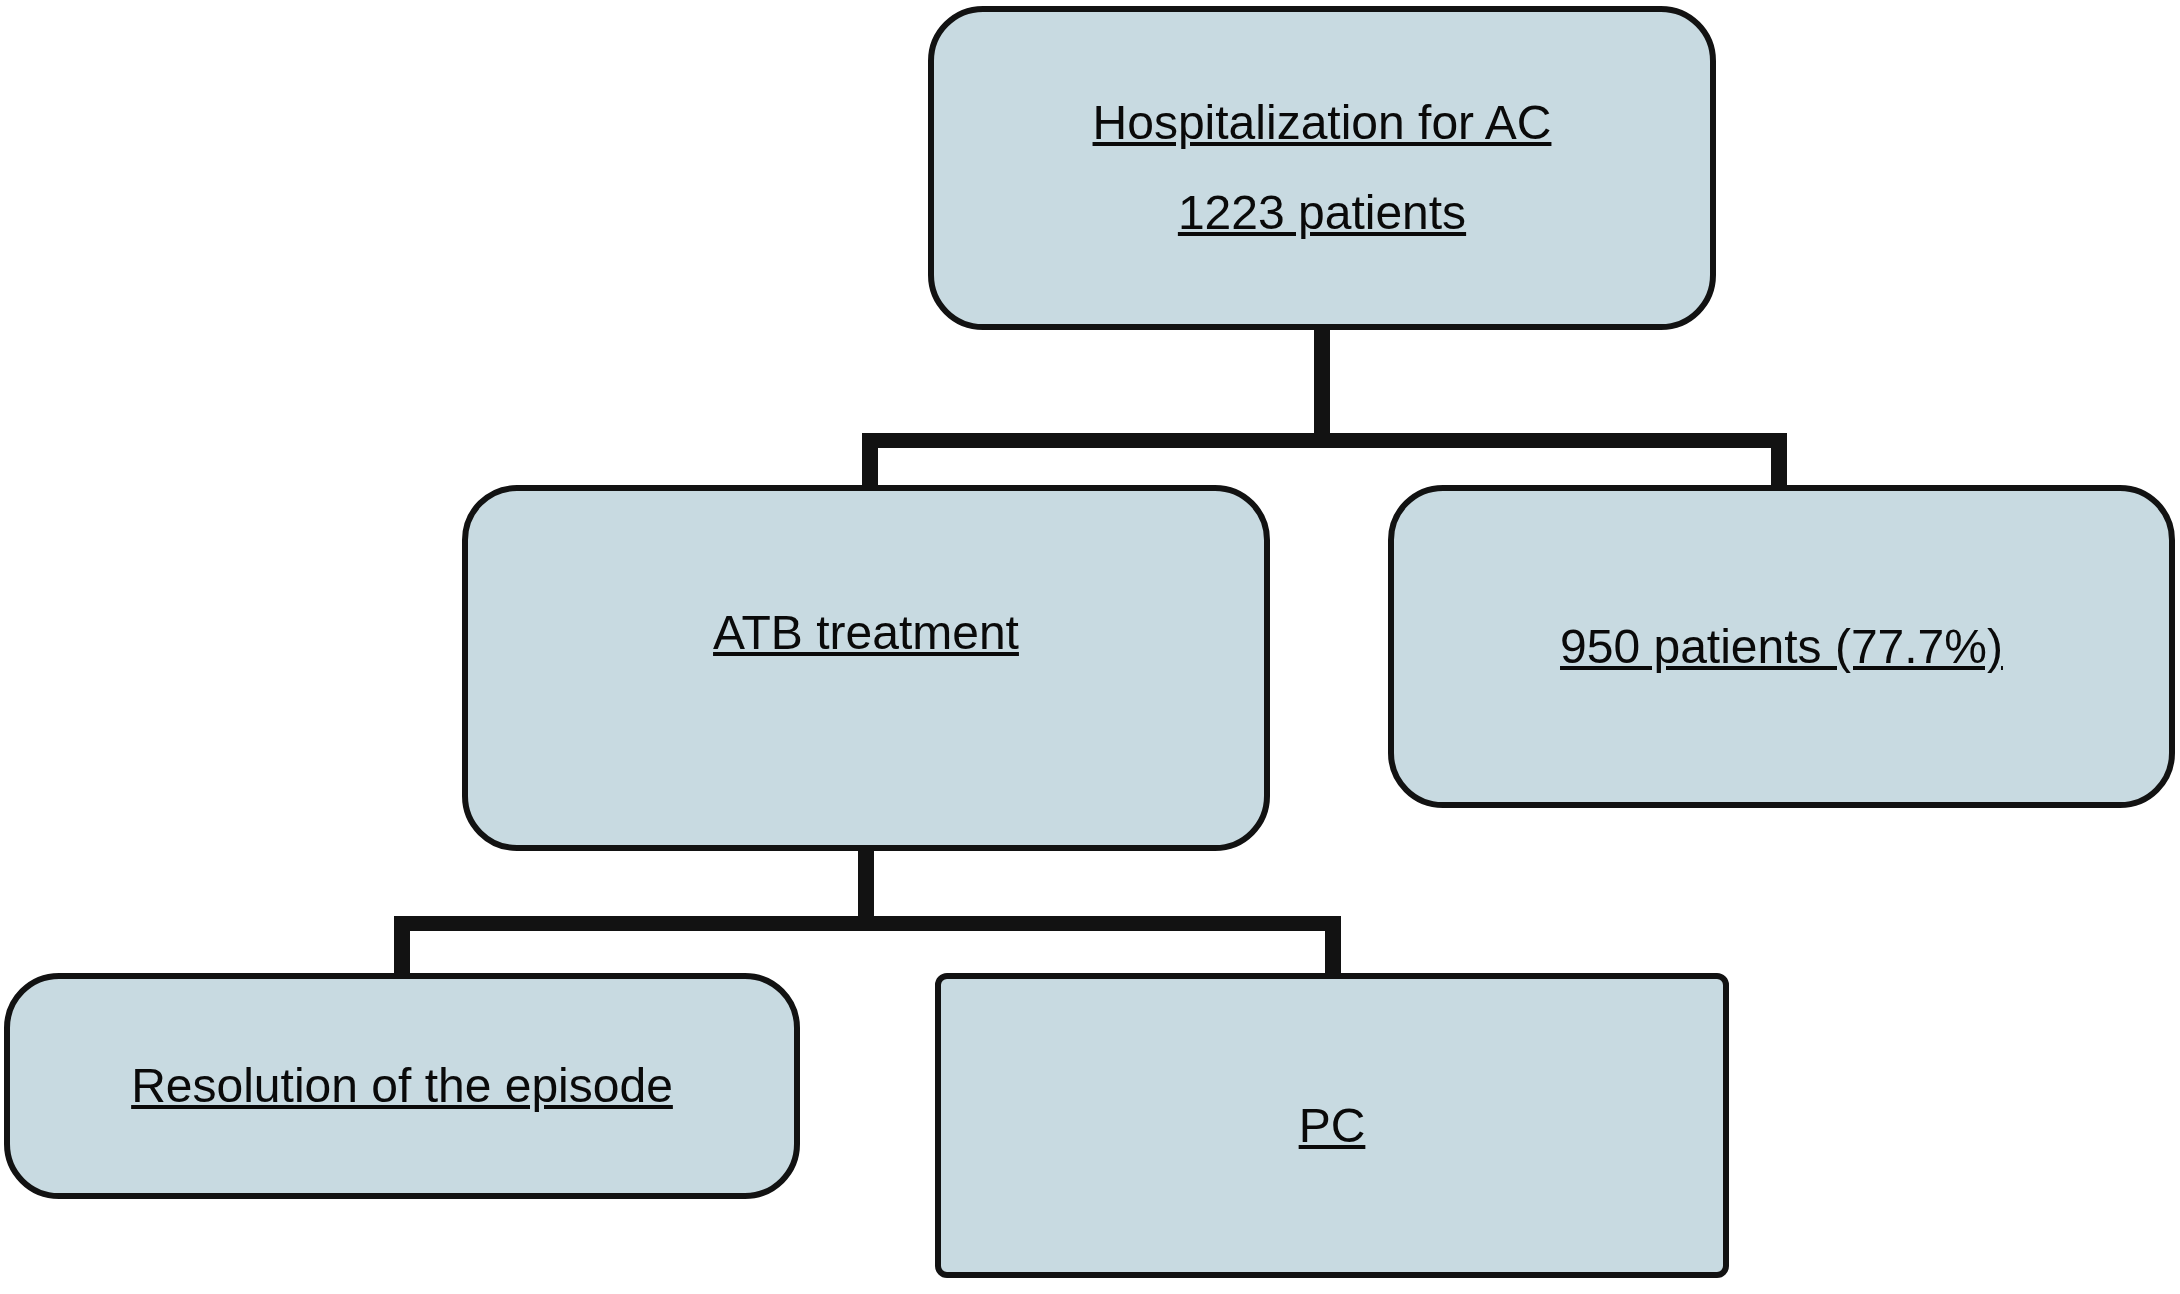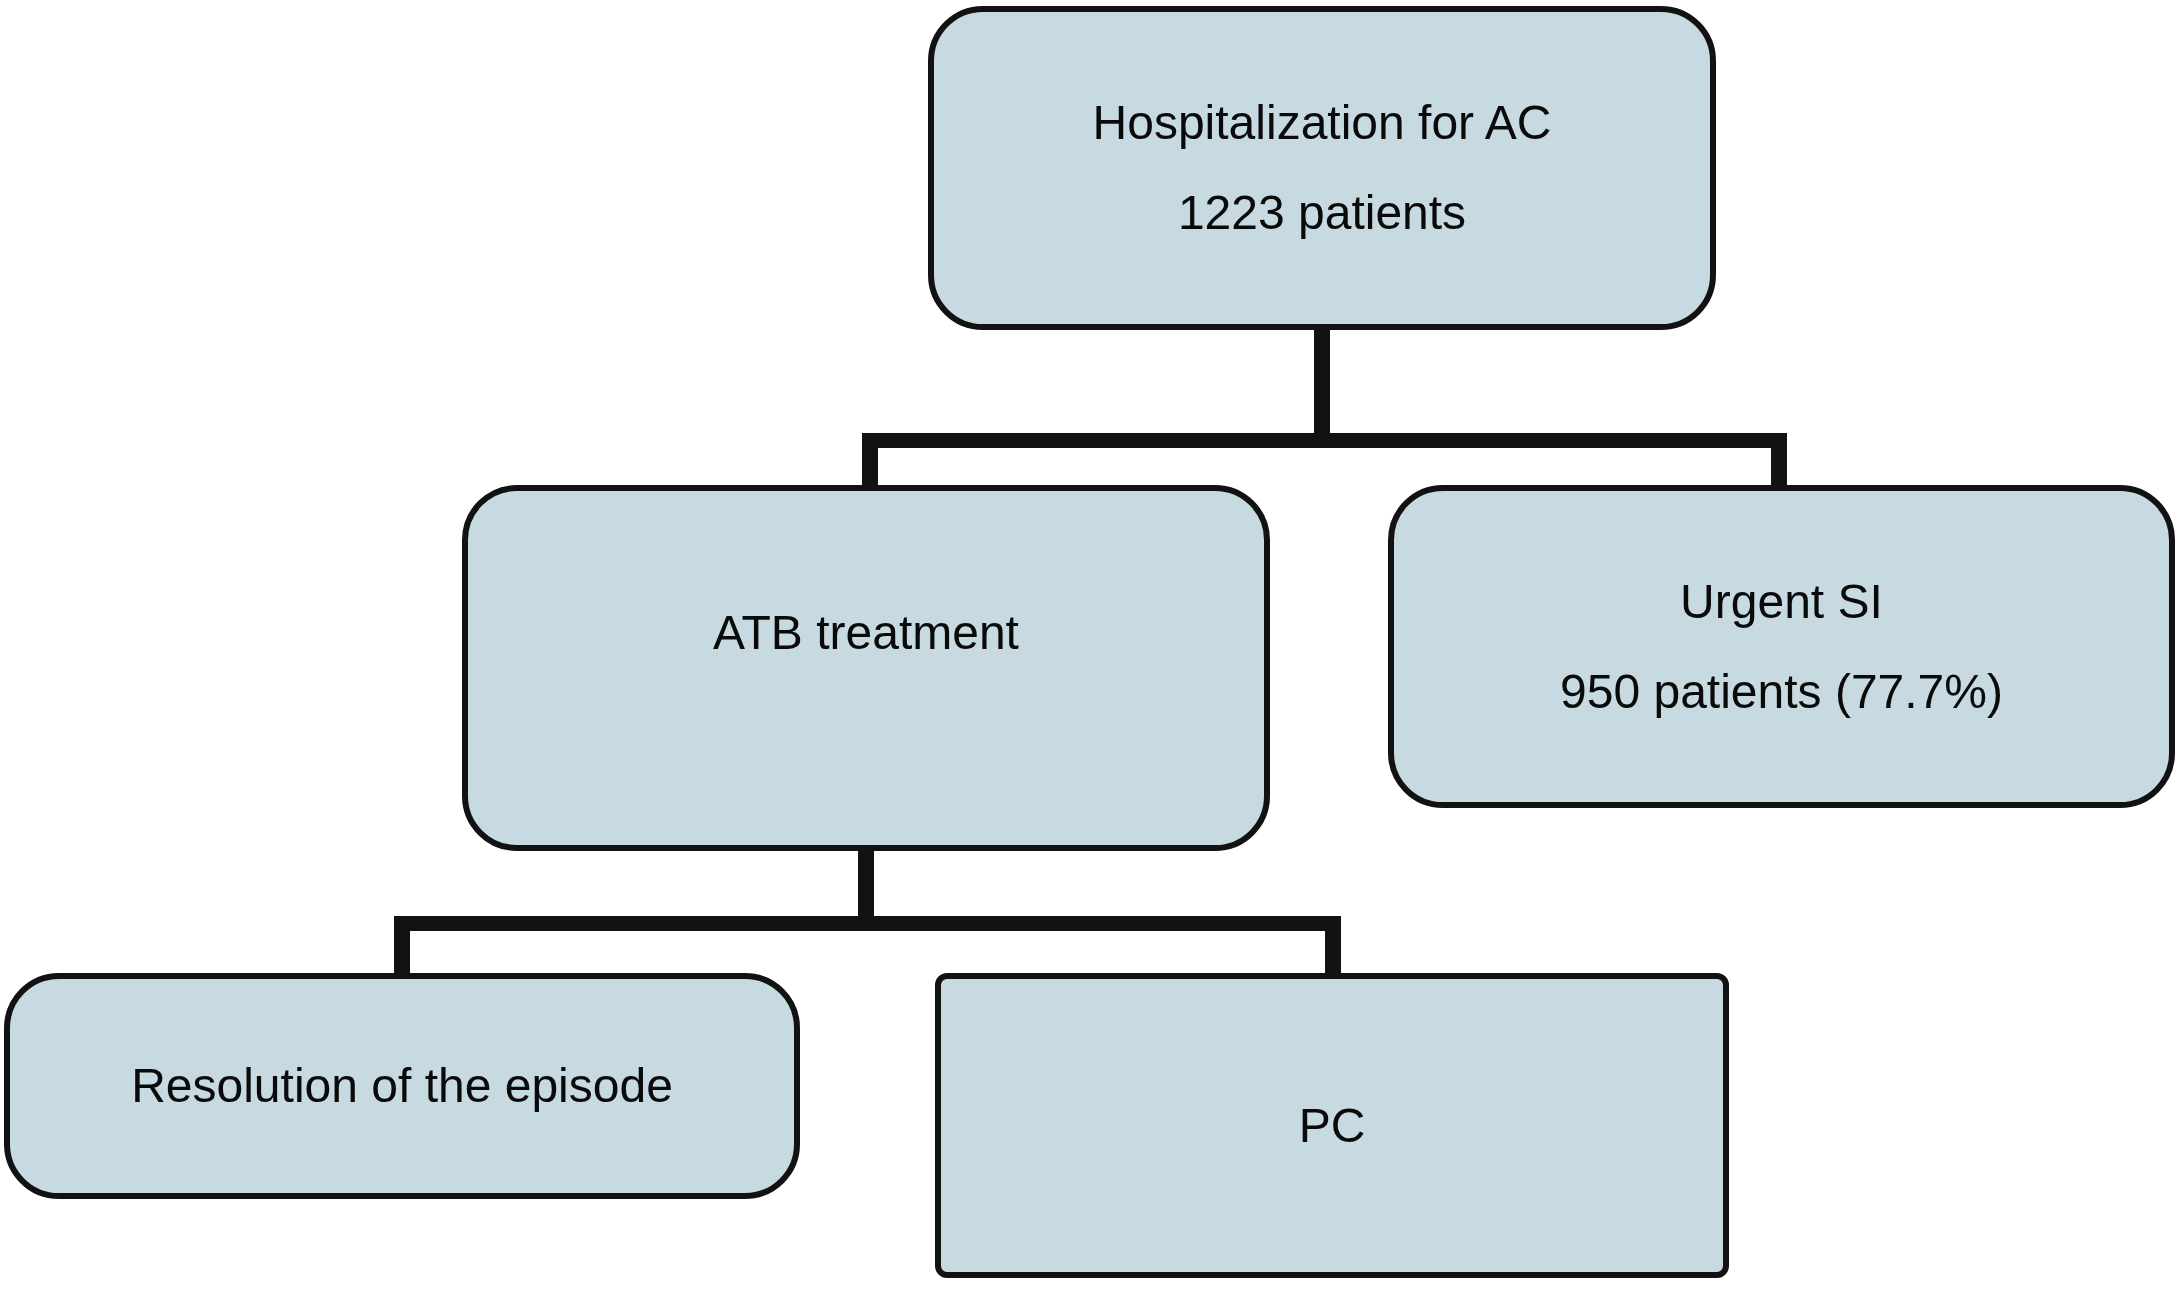--- a/index.html
+++ b/index.html
@@ -27,21 +27,21 @@
     border-radius: 55px;
     display: flex;
     flex-direction: column;
     align-items: center;
     justify-content: center;
     gap: 34px;
     text-align: center;
     font-size: 48px;
     line-height: 56px;
   }
-  .node-line { white-space: nowrap; }
+  .node-line { white-space: nowrap; text-decoration: underline; }
 
   
   .node-hospitalization { left: 928px;  top: 6px;   width: 788px; height: 324px; }
   .node-atb             { left: 462px;  top: 485px; width: 808px; height: 366px; padding-bottom: 70px; }
   .node-urgent          { left: 1388px; top: 485px; width: 787px; height: 323px; }
   .node-resolution      { left: 4px;    top: 973px; width: 796px; height: 226px; }
   .node-pc              { left: 935px;  top: 973px; width: 794px; height: 305px; border-radius: 12px; }
 
   
   .seg { position: absolute; background: var(--connector); }
@@ -72,21 +72,20 @@
   <div class="node node-hospitalization">
     <div class="node-line">Hospitalization for AC</div>
     <div class="node-line">1223 patients</div>
   </div>
 
   <div class="node node-atb">
     <div class="node-line">ATB treatment</div>
   </div>
 
   <div class="node node-urgent">
-    <div class="node-line">Urgent SI</div>
     <div class="node-line">950 patients (77.7%)</div>
   </div>
 
   <div class="node node-resolution">
     <div class="node-line">Resolution of the episode</div>
   </div>
 
   <div class="node node-pc">
     <div class="node-line">PC</div>
   </div>

